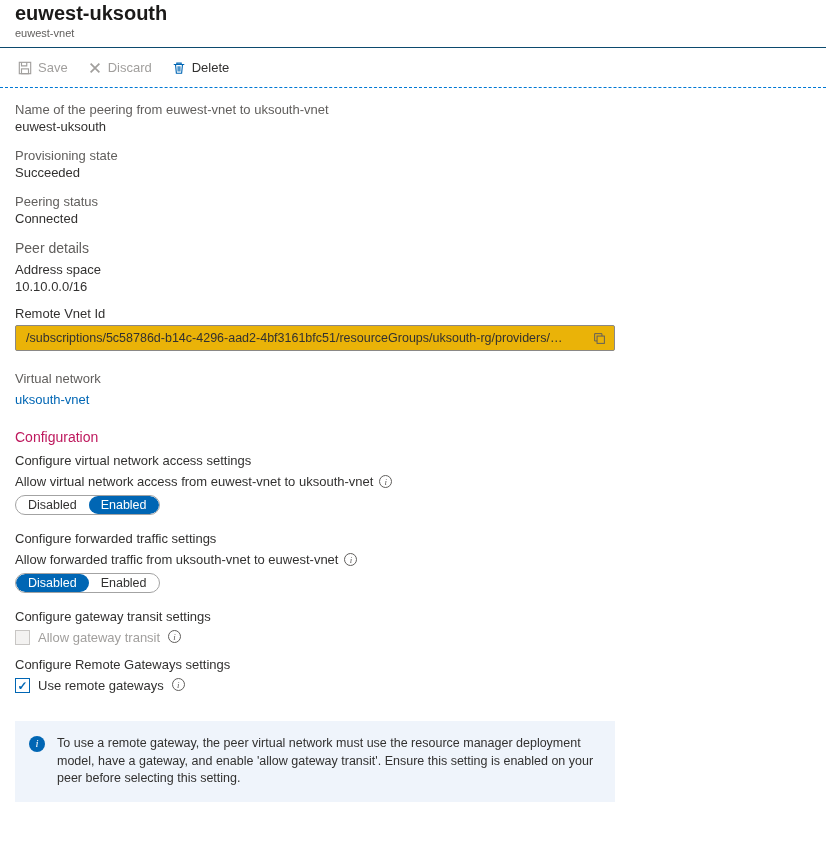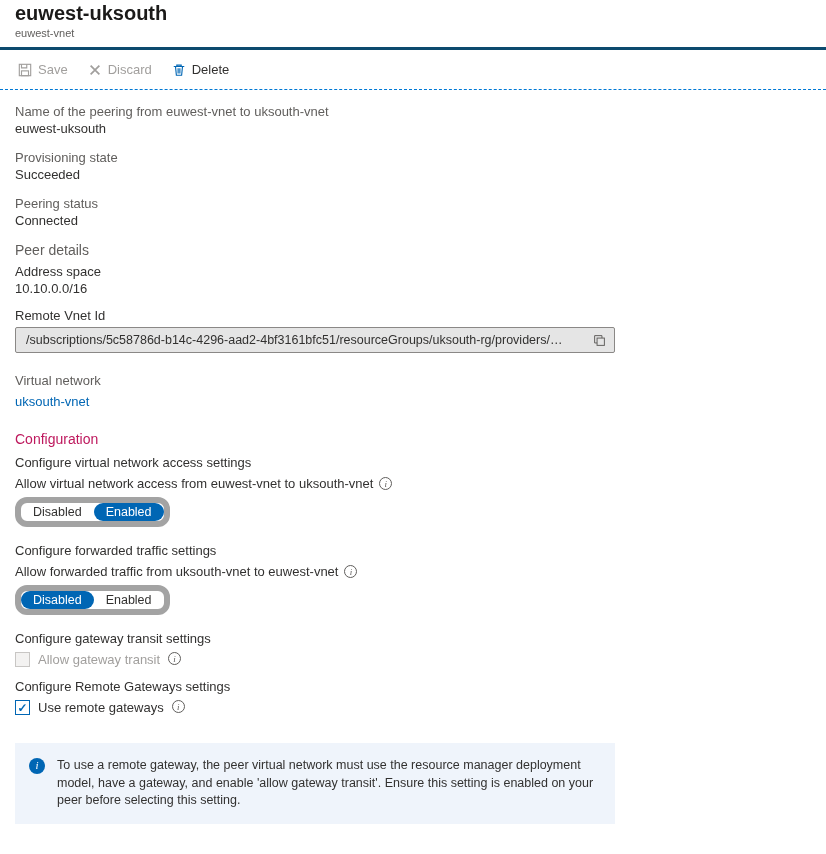--- a/index.html
+++ b/index.html
@@ -9,53 +9,53 @@
     color: #323130;
     background: #fff;
     width: 826px;
   }
   .header { padding: 0 15px 8px 15px; }
   .title { font-size: 20px; font-weight: 600; color: #1b1a19; line-height: 1.3; }
   .subtitle { font-size: 11px; color: #605e5c; margin-top: 1px; }
   .toolbar {
     display: flex; align-items: center; gap: 0;
     padding: 6px 8px;
-    border-top: 3px solid #0c4a6e;
+    border-top: 1px solid #0c4a6e;
     border-bottom: 1px dashed #0078d4;
   }
   .tbtn {
     display: inline-flex; align-items: center; gap: 6px;
     padding: 6px 10px; cursor: pointer; color: #323130;
     font-size: 13px; background: transparent; border: none;
   }
   .tbtn.disabled { color: #a19f9d; cursor: default; }
   .tbtn svg { width: 14px; height: 14px; }
   .content { padding: 14px 15px 16px 15px; }
   .lbl { font-size: 13px; color: #605e5c; }
   .val { font-size: 13px; color: #323130; margin-top: 2px; }
   .blk { margin-bottom: 14px; }
   .section-h { font-size: 14px; color: #605e5c; margin-bottom: 6px; }
   .ro-input-wrap {
     display: flex; align-items: center;
     border: 1px solid #8a8886; border-radius: 2px;
-    background: #e5e5e5; width: 600px; padding: 0 4px 0 10px; height: 26px;
+    background: #eab308; width: 600px; padding: 0 4px 0 10px; height: 26px;
   }
   .ro-input {
     flex: 1; border: none; background: transparent; font-size: 12.5px;
     color: #323130; overflow: hidden; text-overflow: ellipsis; white-space: nowrap;
     outline: none;
   }
   .copy-ic { width: 22px; display:flex; align-items:center; justify-content:center; color:#605e5c; cursor:pointer; }
   .link { color: #0066b4; font-size: 13px; cursor: pointer; text-align: center; }
   .cfg-title { font-size: 14px; color: #be185d; margin-top: 10px; }
   .cfg-sub { font-size: 13px; color: #323130; margin-top: 16px; }
   .cfg-label { font-size: 13px; color: #323130; margin-top: 6px; display:flex; align-items:center; gap:6px; }
   .info-ic { width:13px; height:13px; border:1px solid #605e5c; border-radius:50%; display:inline-flex; align-items:center; justify-content:center; font-size:9px; font-style:italic; font-family:Georgia,serif; color:#605e5c; cursor:default; }
   .toggle {
-    display:inline-flex; border:6px solid #a3a3a3; border-radius: 12px; overflow:hidden; margin-top:6px;
+    display:inline-flex; border:1px solid #a3a3a3; border-radius: 12px; overflow:hidden; margin-top:6px;
     font-size: 12.5px;
   }
   .toggle span { padding: 2px 12px; cursor:pointer; }
   .toggle .sel { background:#0066b4; color:#fff; border-radius: 10px; }
   .check-row { display:flex; align-items:flex-start; gap:8px; margin-top:6px; }
   .chk { width:15px; height:15px; border:1px solid #605e5c; display:inline-flex; align-items:center; justify-content:center; cursor:pointer; }
   .chk.checked { border-color:#0066b4; color:#0066b4; }
   .chk.checked::after { content:"✓"; font-size:12px; line-height:1; font-weight:bold; }
   .chk.empty { background:#f3f2f1; border-color:#c8c6c4; cursor:default; }
   .chk-lbl.disabled { color:#a19f9d; }

